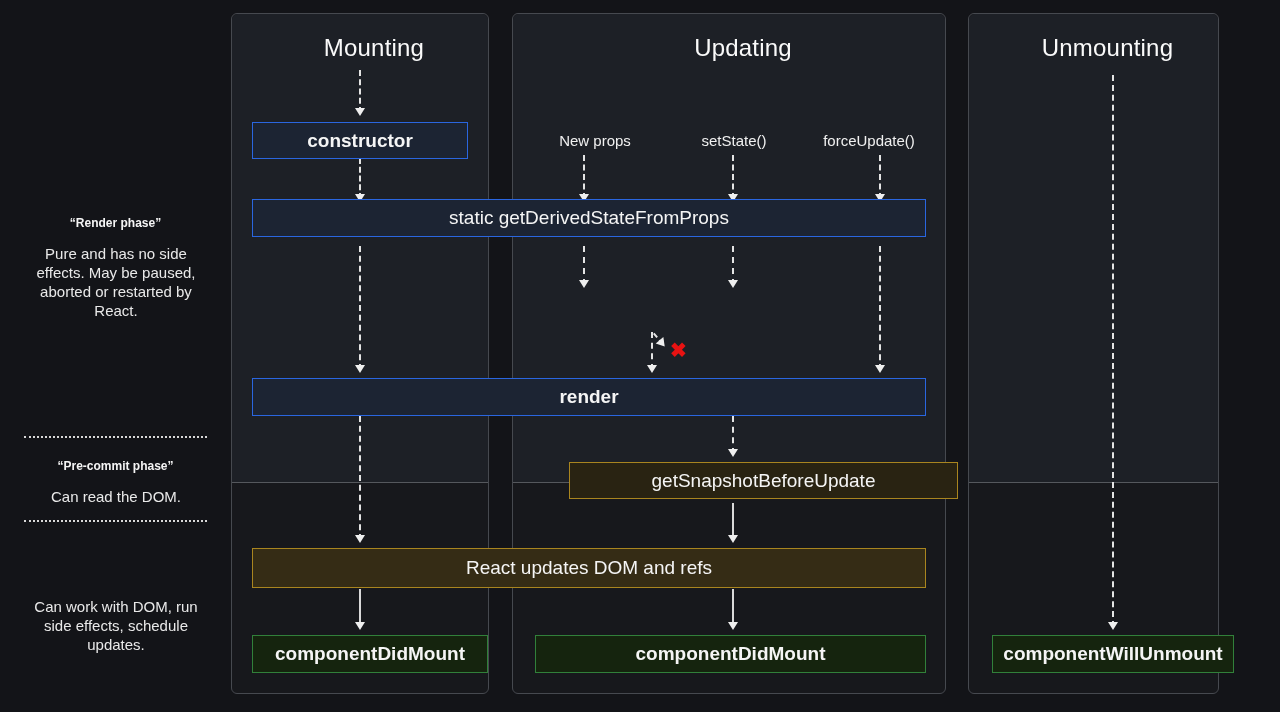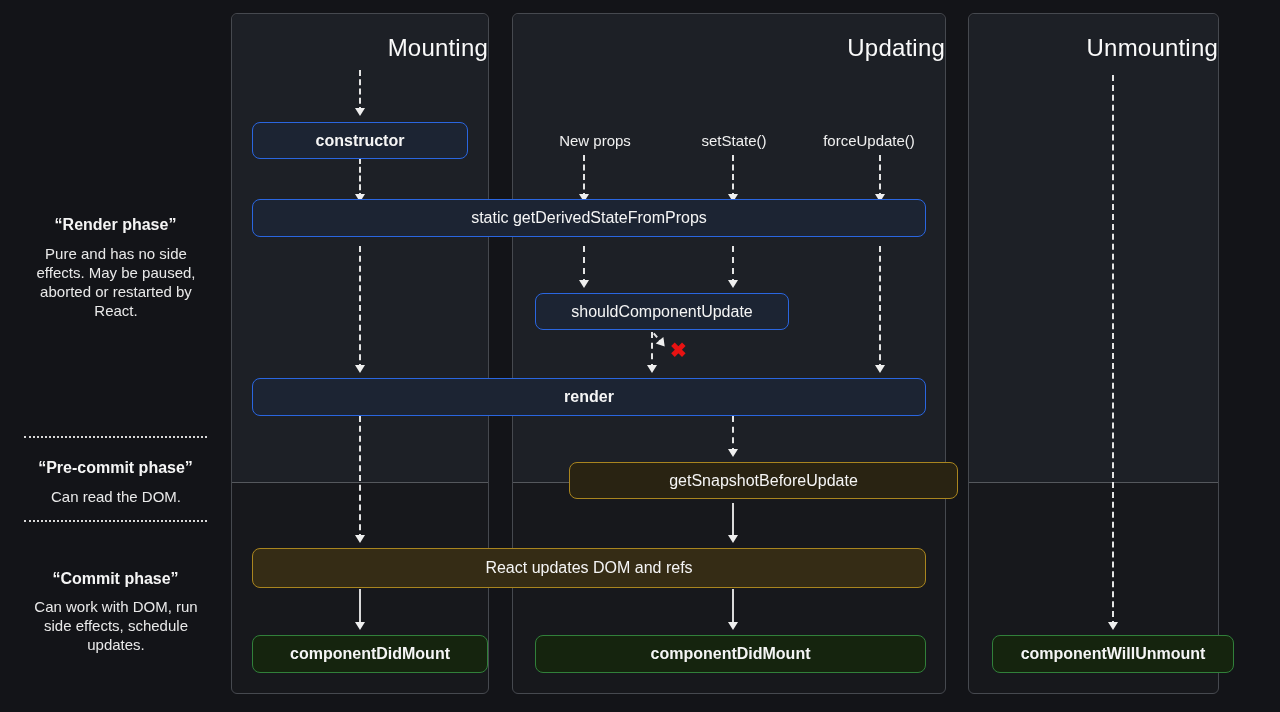--- a/index.html
+++ b/index.html
@@ -5,34 +5,34 @@
   * { box-sizing: border-box; margin: 0; padding: 0; }
   html,body { background:#131418; }
   body { font-family: "Liberation Sans", sans-serif; color:#f3f3f3; }
   .stage { position:relative; width:1280px; height:712px; background:#131418; overflow:hidden; }
 
   
   .col { position:absolute; top:13px; height:681px; border:1px solid #46494f;
          border-radius:6px; background:#17181c; z-index:0; }
   .phase-top { position:absolute; left:0; right:0; top:0; height:469px;
                background:#1d2026; border-bottom:1px solid #55585d; border-radius:6px 6px 0 0; }
-  .col-title { position:absolute; left:0; right:0; top:20px; text-align:right;
+  .col-title { position:absolute; left:0; right:0; top:20px; text-align:center;
                font-size:24px; font-weight:500; color:#fafafa; letter-spacing:.2px;padding-left:28px; }
 
   
   .phase-title { position:absolute; left:0; width:231px; text-align:center;
-                 font-size:16px; font-weight:700; color:#f5f5f5; }
+                 font-size:12px; font-weight:700; color:#f5f5f5; }
   .phase-desc  { position:absolute; left:27px; width:178px; text-align:center;
                  font-size:15px; line-height:19px; color:#e9e9e9; }
   .dotline { position:absolute; left:24px; width:183px; height:0;
              border-top:2px dotted #d8d8d8; }
 
   
   .box { position:absolute; display:flex; align-items:center; justify-content:center;
-         border-radius:8px; font-size:16px; color:#f5f5f5; z-index:3; cursor:pointer; }
+         border-radius:0; font-size:19px; color:#f5f5f5; z-index:3; cursor:pointer; }
   .box.blue   { background:#1c2433; border:1.5px solid #2a66e0; }
   .box.yellow { background:#292312; border:1.5px solid #a9851f; }
   .box.yellow.lighter { background:#352c15; }
   .box.green  { background:#15240e; border:1.5px solid #31803a; }
   .bold { font-weight:700; }
   .italic { }
 
   
   .trigger { position:absolute; top:132px; text-align:center; font-size:15px; color:#f0f0f0; z-index:2; }
 
@@ -52,21 +52,20 @@
   <div class="phase-title" style="top:216px">“Render phase”</div>
   <div class="phase-desc" style="top:244px">Pure and has no side effects. May be paused, aborted or restarted by React.</div>
 
   <div class="dotline" style="top:436px"></div>
 
   <div class="phase-title" style="top:459px">“Pre-commit phase”</div>
   <div class="phase-desc" style="top:487px">Can read the DOM.</div>
 
   <div class="dotline" style="top:520px"></div>
 
-  <div class="phase-title" style="top:570px">“Commit phase”</div>
   <div class="phase-desc" style="top:597px">Can work with DOM, run side effects, schedule updates.</div>
 
   <div class="col" style="left:231px;width:258px">
     <div class="phase-top"></div>
     <div class="col-title">Mounting</div>
   </div>
   <div class="col" style="left:512px;width:434px">
     <div class="phase-top"></div>
     <div class="col-title">Updating</div>
   </div>
@@ -97,21 +96,20 @@
   <div class="varrow" style="left:732px;top:416px;height:38px"></div>
   <div class="varrow solid" style="left:732px;top:503px;height:37px"></div>
   <div class="varrow solid" style="left:732px;top:589px;height:38px"></div>
 
   <div class="varrow" style="left:1112px;top:75px;height:552px"></div>
 
   <div class="box blue bold" style="left:252px;top:122px;width:216px;height:37px">constructor</div>
 
   <div class="box blue" style="left:252px;top:199px;width:674px;height:38px">static getDerivedStateFromProps</div>
 
-  <div class="box blue" style="left:535px;top:293px;width:254px;height:37px">shouldComponentUpdate</div>
 
   <div class="box blue bold" style="left:252px;top:378px;width:674px;height:38px">render</div>
 
   <div class="box yellow" style="left:569px;top:462px;width:389px;height:37px">getSnapshotBeforeUpdate</div>
 
   <div class="box yellow lighter italic" style="left:252px;top:548px;width:674px;height:40px">React updates DOM and refs</div>
 
   <div class="box green bold" style="left:252px;top:635px;width:236px;height:38px">componentDidMount</div>
 
   <div class="box green bold" style="left:535px;top:635px;width:391px;height:38px">componentDidMount</div>

